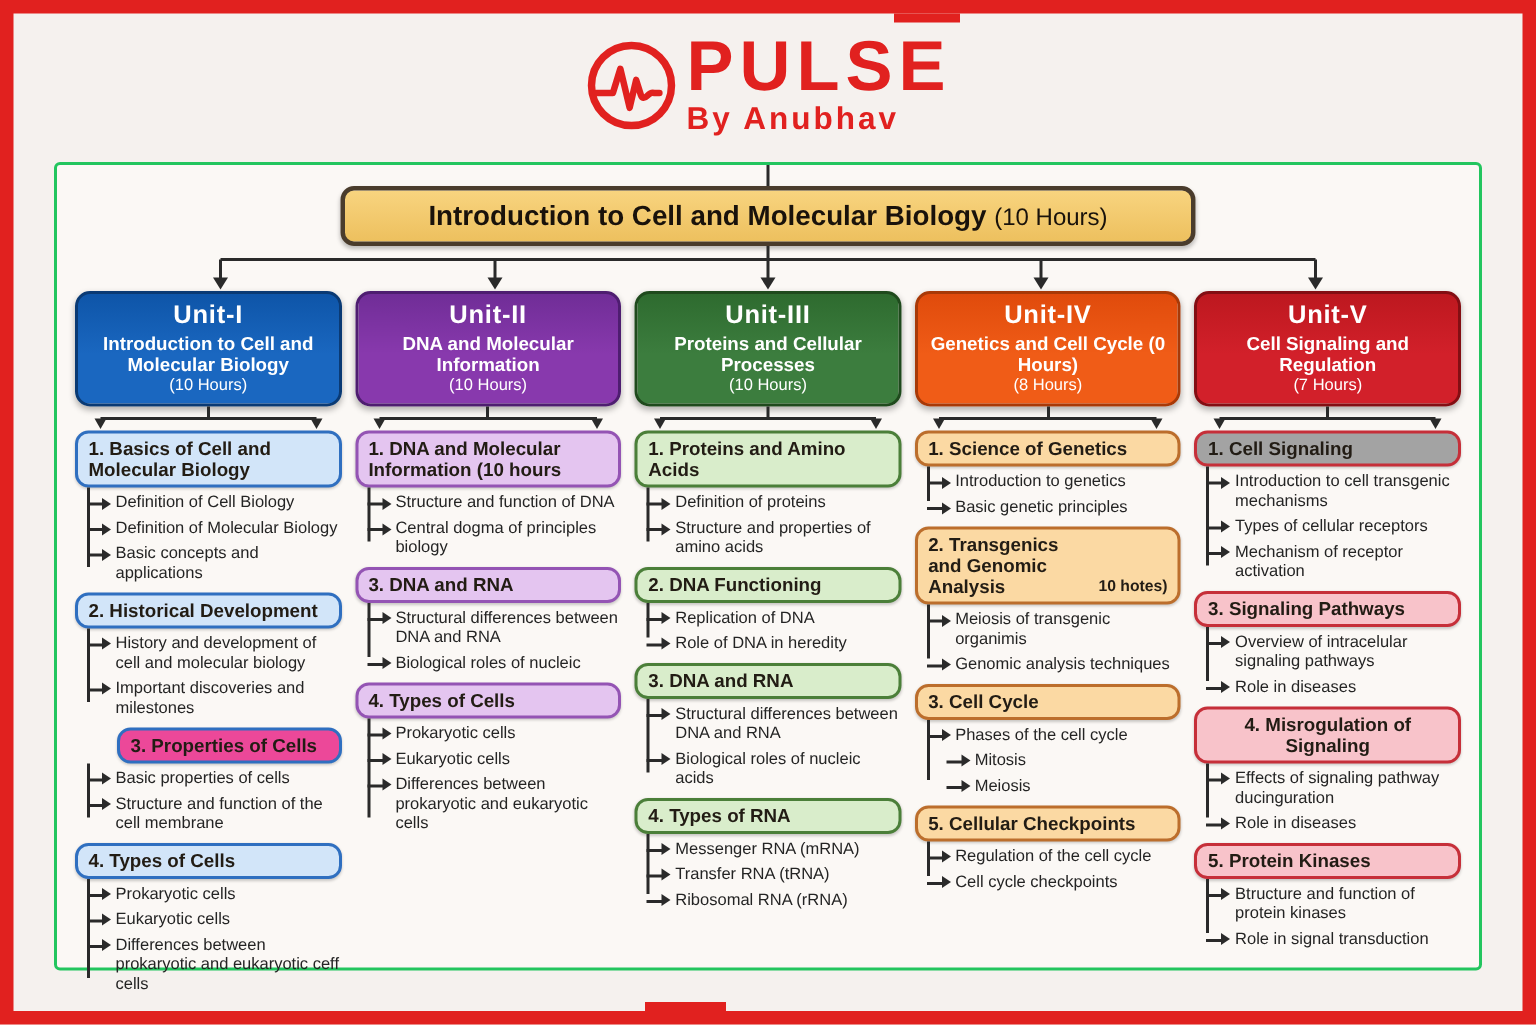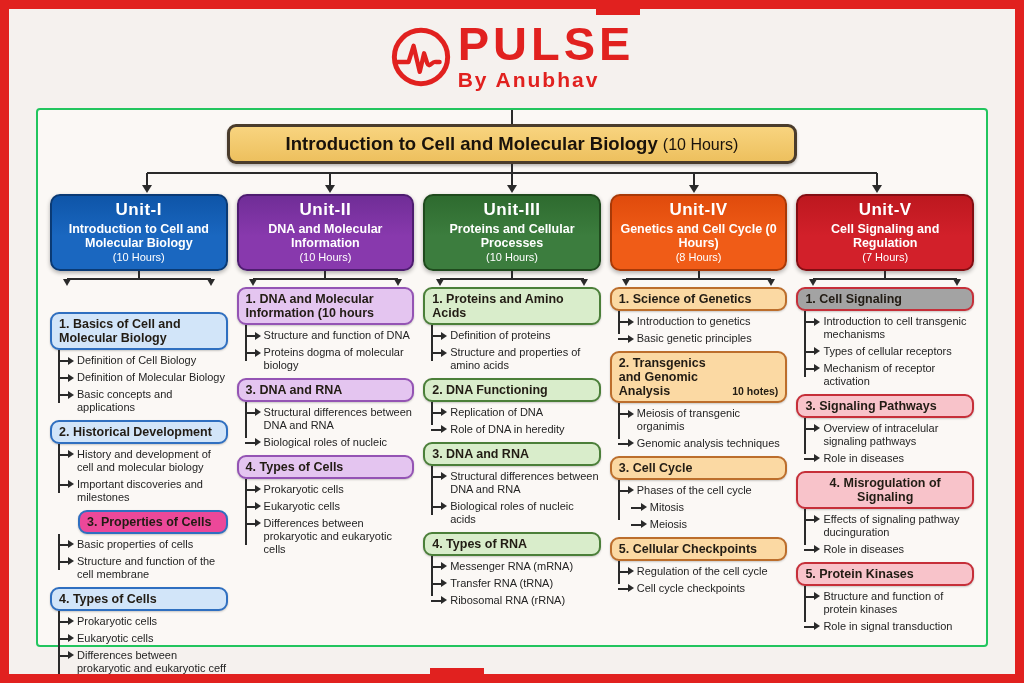--- a/index.html
+++ b/index.html
@@ -137,21 +137,21 @@
       <div class="unit-hours">(10 Hours)</div>
     </div>
     <div class="split">
       <div class="split-stem"></div>
       <div class="split-hline"></div>
       <div class="split-arrow-l"></div>
       <div class="split-arrow-r"></div>
     </div>
     <div class="topics">
           <div class="topic">
-    <div class="topic-header" style="background: rgb(210, 229, 249); border-color: rgb(47, 111, 192); margin-top: 25px;">
+    <div class="topic-header" style="background: rgb(210, 229, 249); border-color: rgb(47, 111, 192);">
       <span class="topic-title">1. Basics of Cell and Molecular Biology</span>
 
     </div>
     <div class="topic-items">
               <div class="item">
     <span class="arrow"></span>
     <span class="item-text">Definition of Cell Biology</span>
   </div>
               <div class="item">
     <span class="arrow"></span>
@@ -235,21 +235,21 @@
       <span class="topic-title">1. DNA and Molecular Information (10 hours</span>
 
     </div>
     <div class="topic-items">
               <div class="item">
     <span class="arrow"></span>
     <span class="item-text">Structure and function of DNA</span>
   </div>
               <div class="item">
     <span class="arrow"></span>
-    <span class="item-text">Proteins dogma of molecular biology</span>
+    <span class="item-text">Central dogma of principles biology</span>
   </div>
             </div>
   </div>
           <div class="topic">
     <div class="topic-header" style="background: rgb(228, 197, 240); border-color: rgb(148, 84, 180);">
       <span class="topic-title">3. DNA and RNA</span>
 
     </div>
     <div class="topic-items">
               <div class="item">

